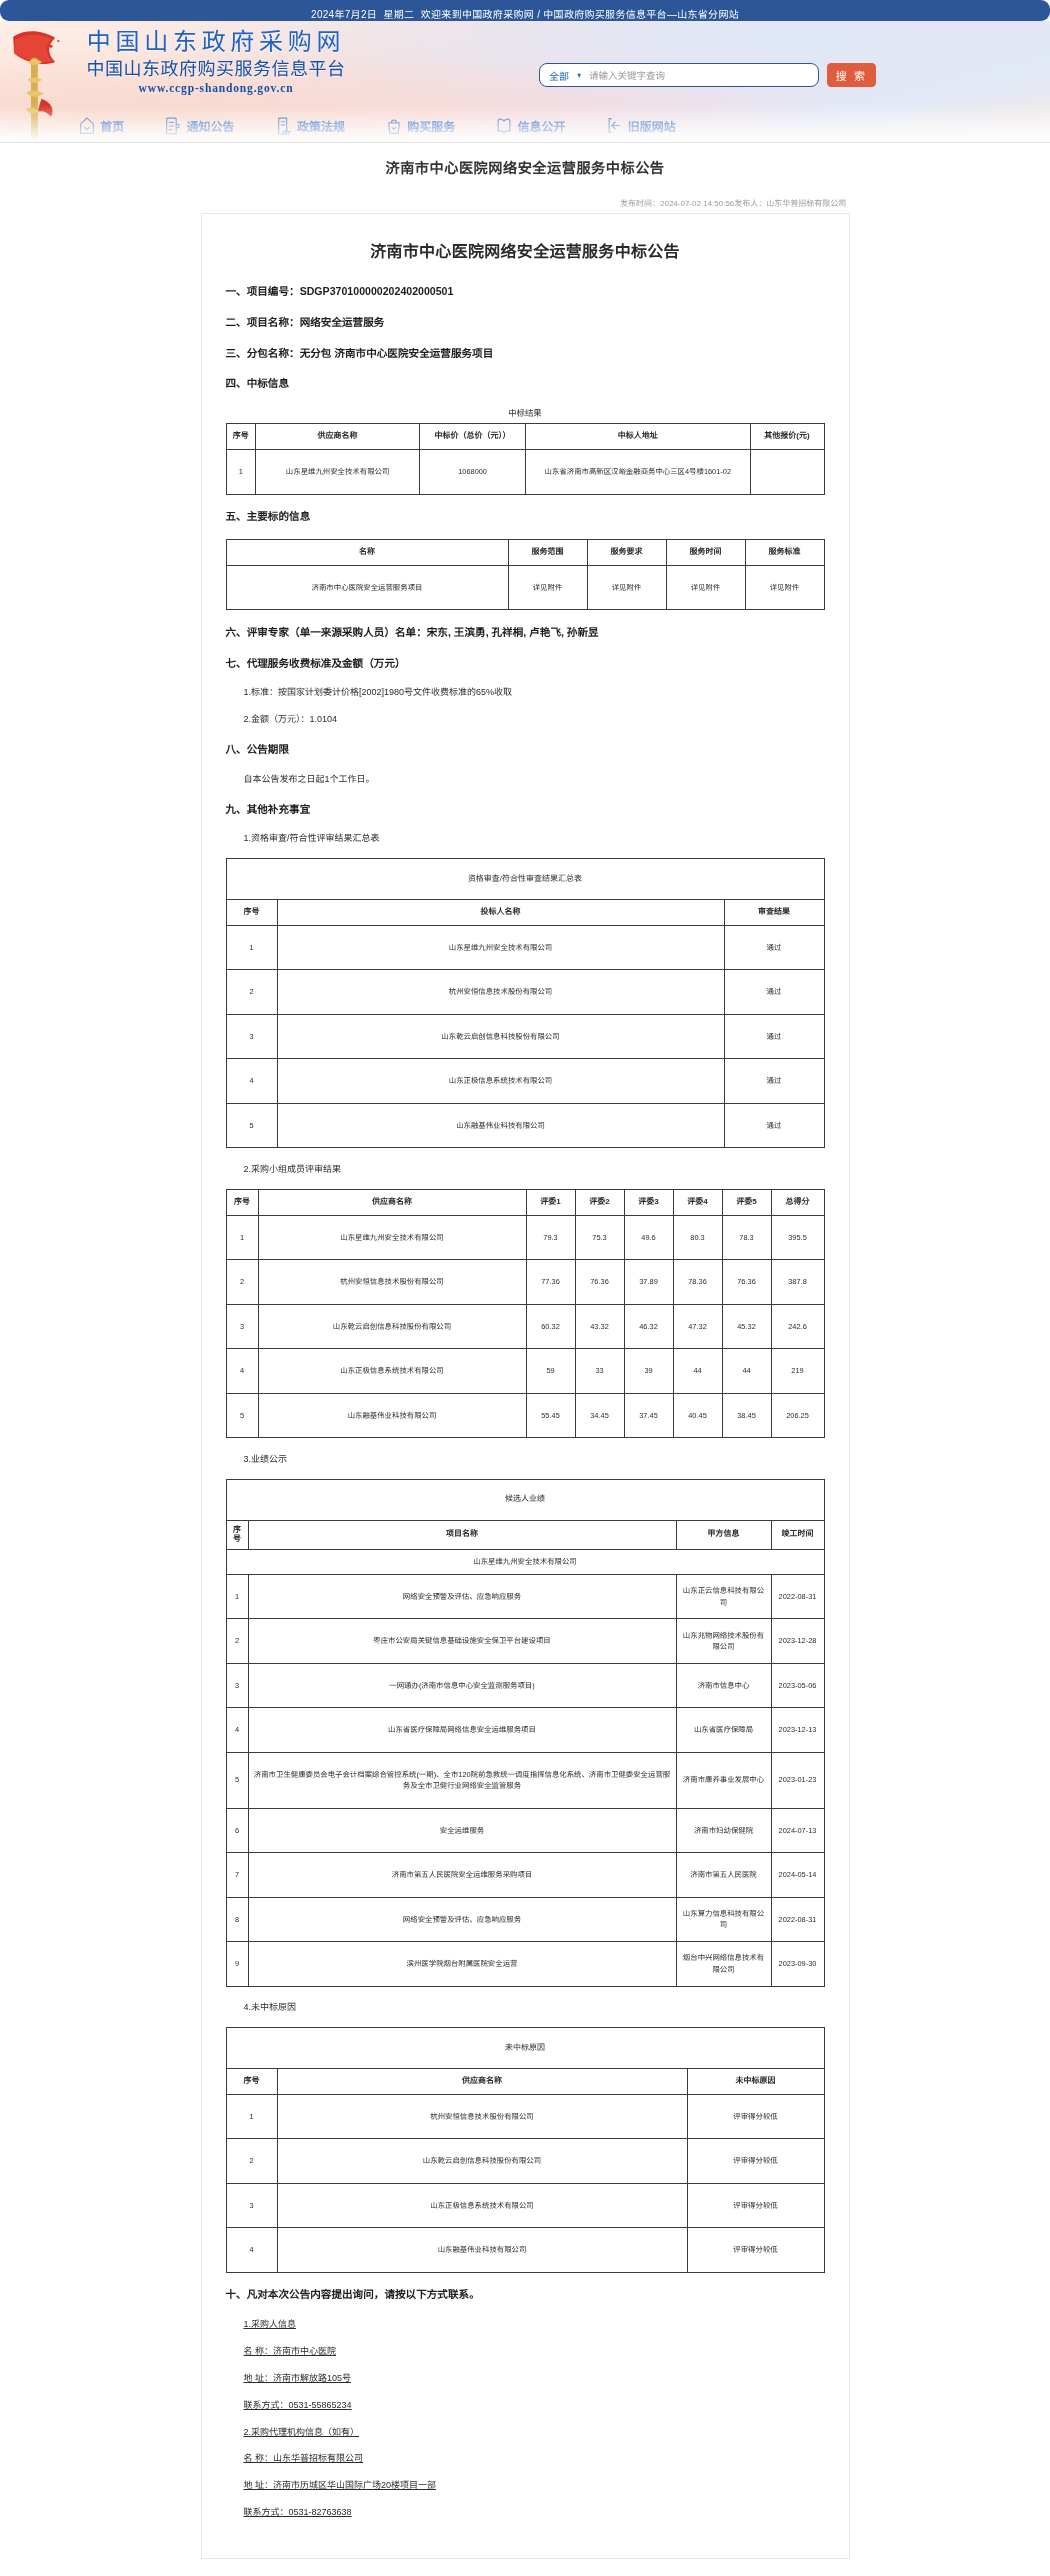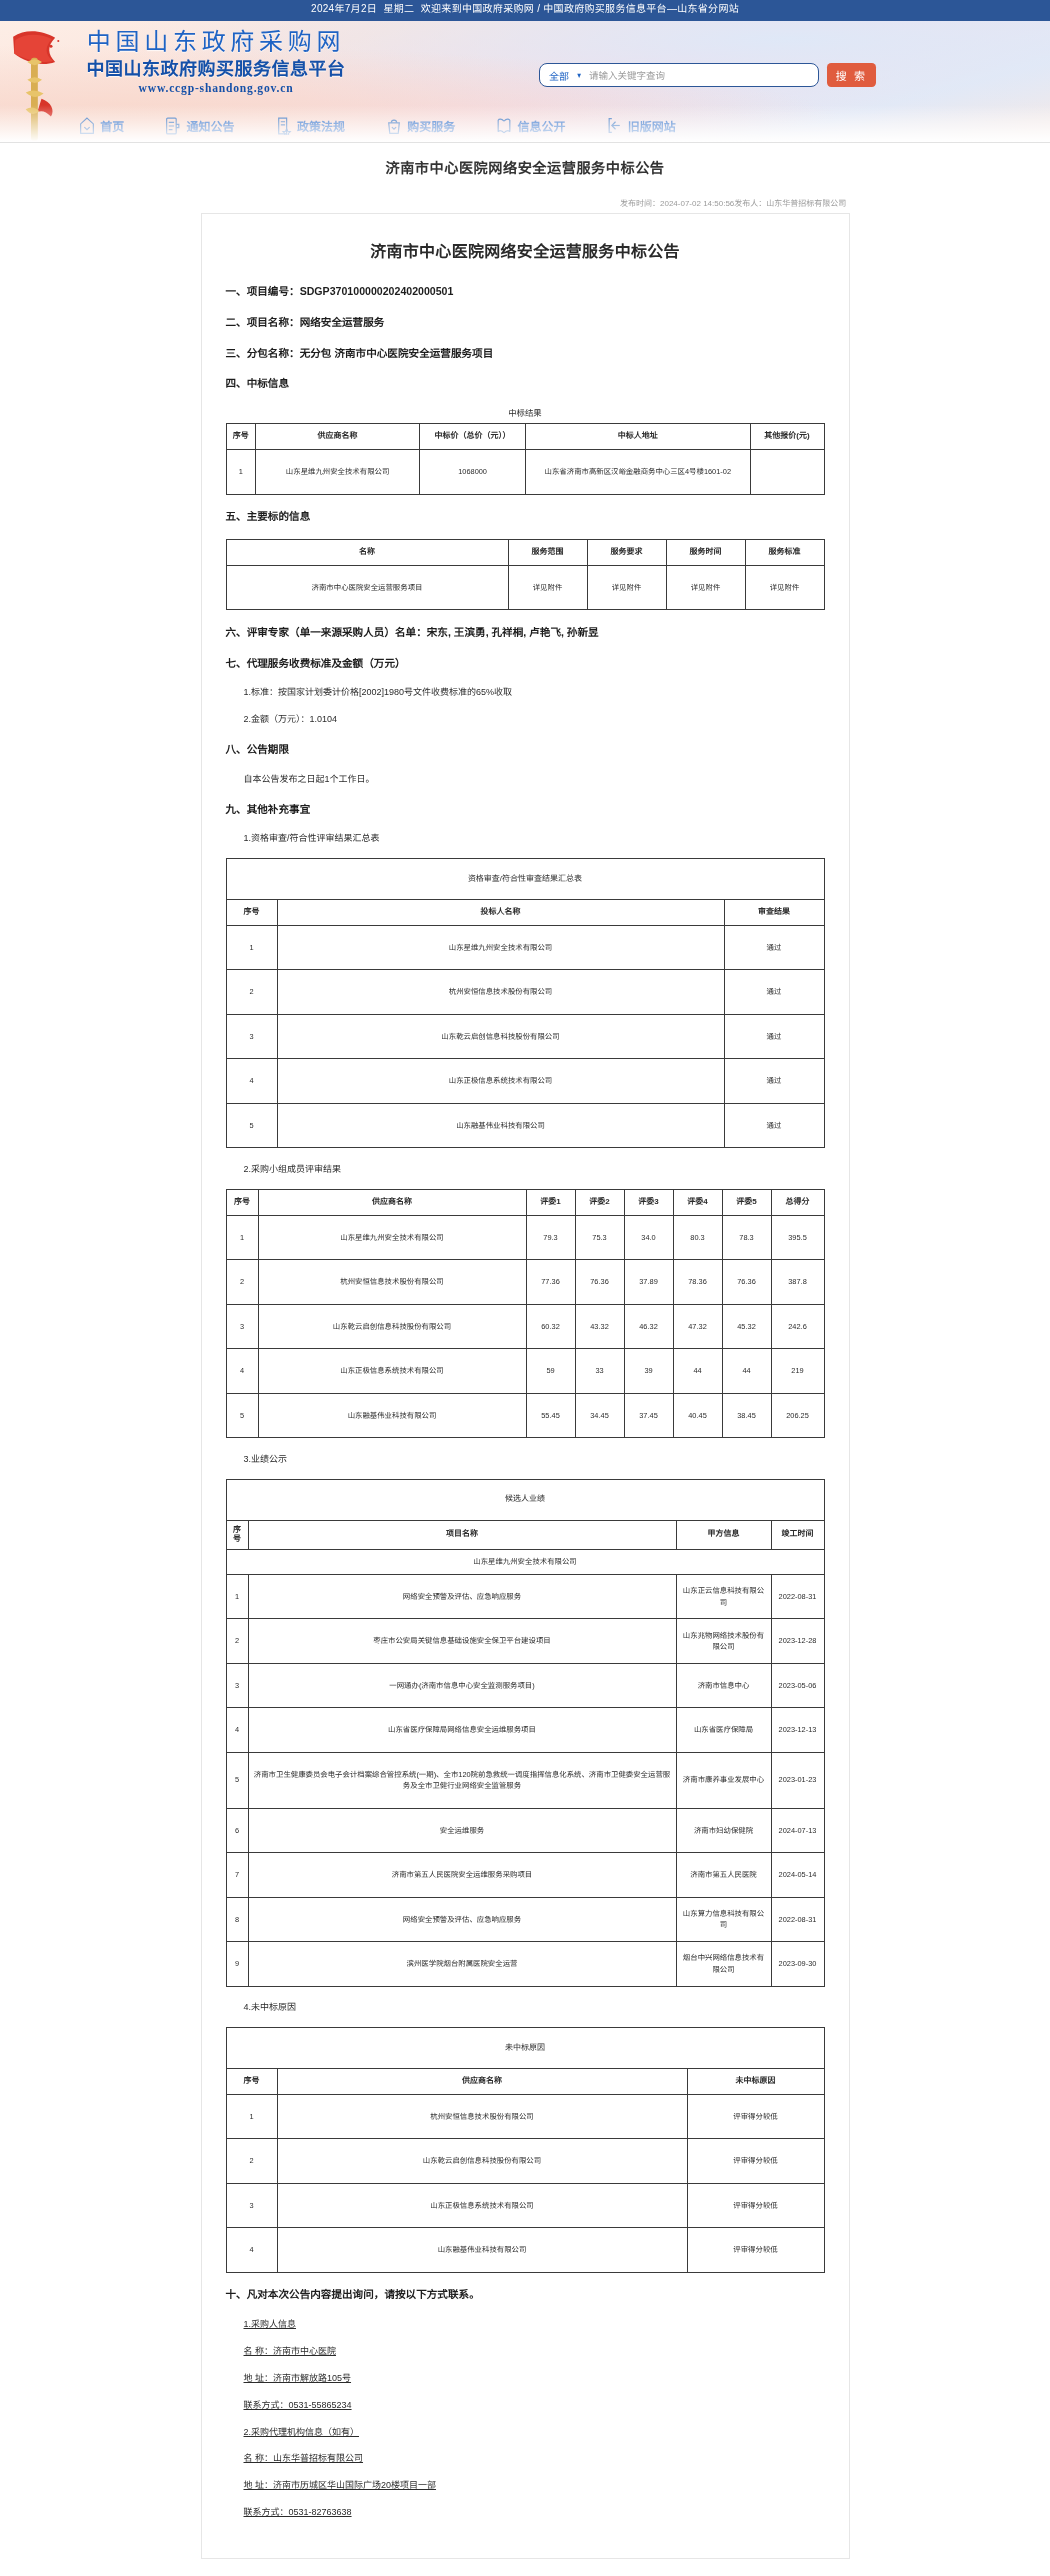--- a/index.html
+++ b/index.html
@@ -10,24 +10,25 @@
     font-family:"Liberation Sans","DejaVu Sans",sans-serif;
     color:#333;
   }
 
   
   .topbar{
     height:21px;
     background:#2c5697;
     color:#ffffff;
     display:flex;
-    align-items:flex-start;
+    align-items:flex-end;
     justify-content:center;
     font-size:10px;
     letter-spacing:0.3px;
+    border-radius:9px;
   }
   .topbar span{margin:0 3.2px;}
 
   
   .banner{
     position:relative;
     height:121px;
     background:
       radial-gradient(ellipse at 12% 85%, #f8d7cb 0%, rgba(248,215,203,0) 55%),
       radial-gradient(ellipse at 75% 15%, #dfe8f7 0%, rgba(223,232,247,0) 60%),
@@ -47,21 +48,21 @@
     position:absolute;left:79px;top:7.4px;width:274px;text-align:center;
   }
   .brand .l1{
     font-family:"Liberation Serif","DejaVu Serif",serif;
     font-weight:normal;font-size:24px;color:#1f63c4;
     letter-spacing:4.7px;line-height:1.18;
     text-shadow:0 1.1px 1.1px rgba(255,255,255,.8);
   }
   .brand .l2{
     font-family:"Liberation Serif","DejaVu Serif",serif;
-    font-weight:bold;font-size:18px;color:#1550a8;
+    font-weight:normal;font-size:18px;color:#1550a8;
     letter-spacing:0.5px;line-height:1.25;margin-top:1.1px;
     text-shadow:0 1.1px 1.1px rgba(255,255,255,.8);
   }
   .brand .l3{
     font-family:"Liberation Serif","DejaVu Serif",serif;
     font-weight:bold;font-size:11.6px;color:#1550a8;letter-spacing:0.8px;margin-top:2.1px;
   }
 
   
   .searchwrap{
@@ -395,21 +396,21 @@
         <th style="width:49px">评委3</th>
         <th style="width:49px">评委4</th>
         <th style="width:49px">评委5</th>
         <th style="width:53px">总得分</th>
       </tr>
       <tr>
         <td class="tall">1</td>
         <td class="tall">山东星维九州安全技术有限公司</td>
         <td class="tall">79.3</td>
         <td class="tall">75.3</td>
-        <td class="tall">34.0</td>
+        <td class="tall">49.6</td>
         <td class="tall">80.3</td>
         <td class="tall">78.3</td>
         <td class="tall">395.5</td>
       </tr>
       <tr>
         <td class="tall">2</td>
         <td class="tall">杭州安恒信息技术股份有限公司</td>
         <td class="tall">77.36</td>
         <td class="tall">76.36</td>
         <td class="tall">37.89</td>

